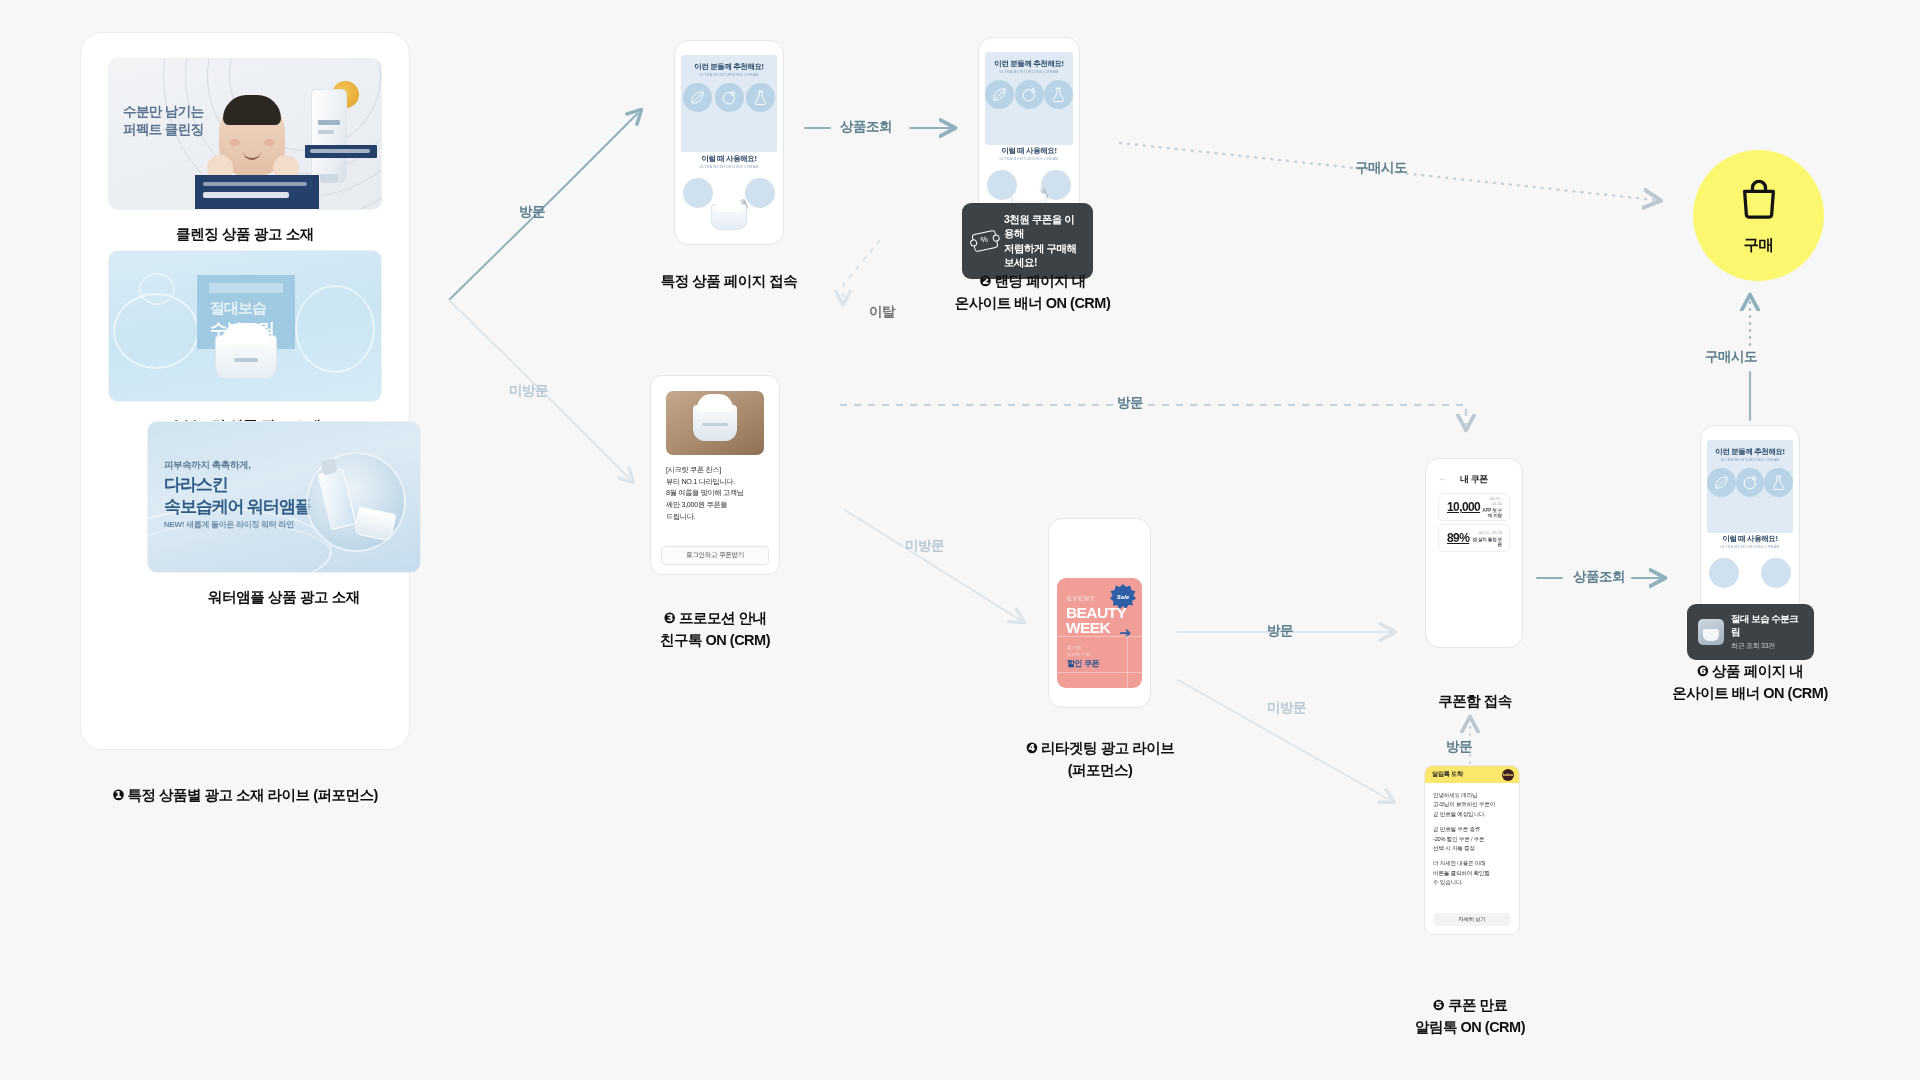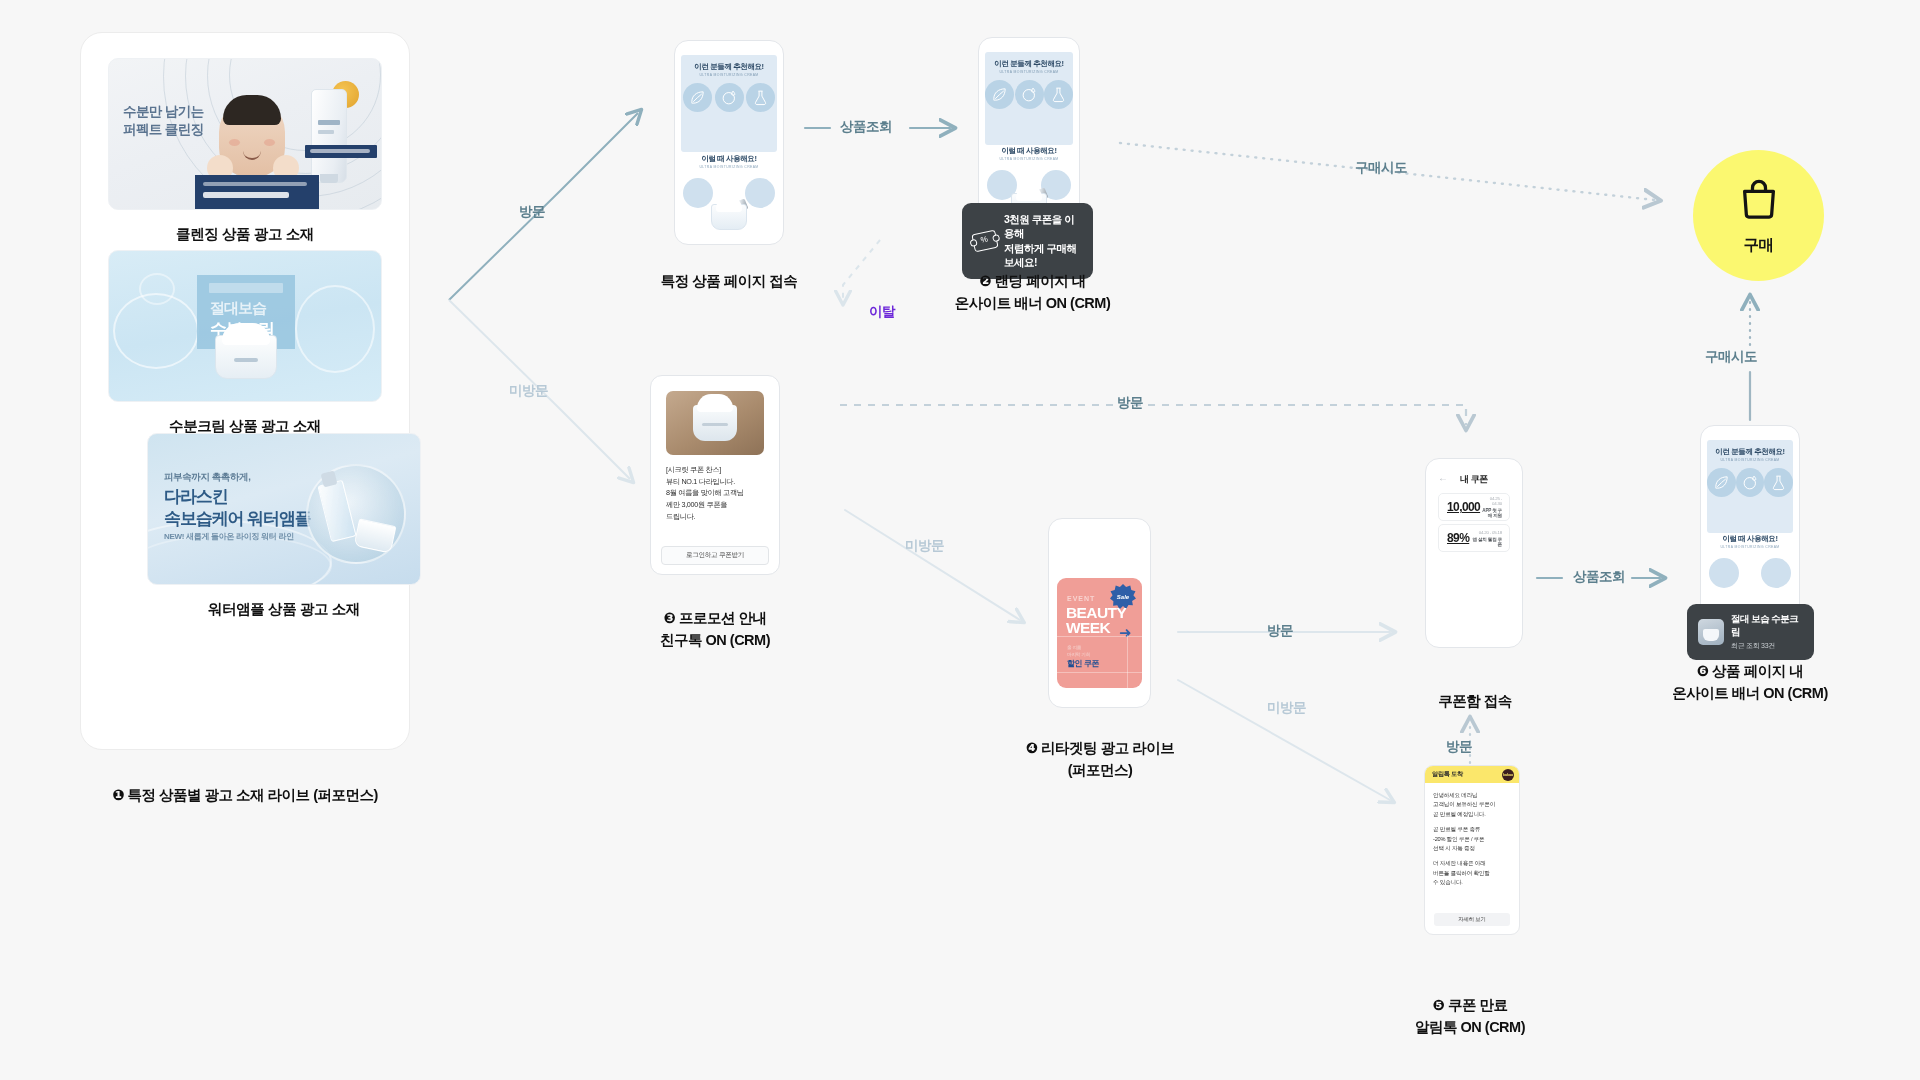--- a/index.html
+++ b/index.html
@@ -223,21 +223,21 @@
   
   .cap{
     position:absolute;text-align:center;font-size:14.5px;font-weight:bold;color:#101010;
     letter-spacing:-.5px;line-height:1.55;white-space:nowrap;
   }
   .edge-label{
     position:absolute;font-size:13.5px;font-weight:bold;letter-spacing:-.5px;white-space:nowrap;
   }
   .lbl-dark{color:#5c7f8d;}
   .lbl-light{color:#b7c9d6;}
-  .lbl-grey{color:#6d28d9;}
+  .lbl-grey{color:#737373;}
   svg.edges{position:absolute;left:0;top:0;width:1920px;height:1080px;pointer-events:none;}
 </style>
 </head>
 <body>
 
 <div class="stage">
 
   <svg class="edges" viewBox="0 0 1920 1080">
     <defs>
       <marker id="ah-strong" markerWidth="9" markerHeight="9" refX="5" refY="4.5" orient="auto">
@@ -363,21 +363,21 @@
           <div class="big2">수분크림</div>
         </div>
         <div class="jar">
             <div class="cream"></div>
             <div class="brand"></div>
           </div>
       </div>
       <div class="creative-cap">수분크림 상품 광고 소재</div>
     </div>
 
-    <div class="creative-block" style="top:400px;padding-left:39px;">
+    <div class="creative-block" style="top:388px;padding-left:39px;">
       <div class="creative-img cre3">
         <div class="wave" style="left:-40px;top:86px;width:220px;height:80px;"></div>
         <div class="wave" style="left:-20px;top:100px;width:200px;height:60px;border-color:rgba(255,255,255,.3);"></div>
         <div class="t1">피부속까지 촉촉하게,</div>
         <div class="t2">다라스킨</div>
         <div class="t3">속보습케어 워터앰플</div>
         <div class="t4">NEW! 새롭게 돌아온 라이징 워터 라인</div>
         <div class="tray">
           <div class="bottle">
               <div class="drop"></div>

